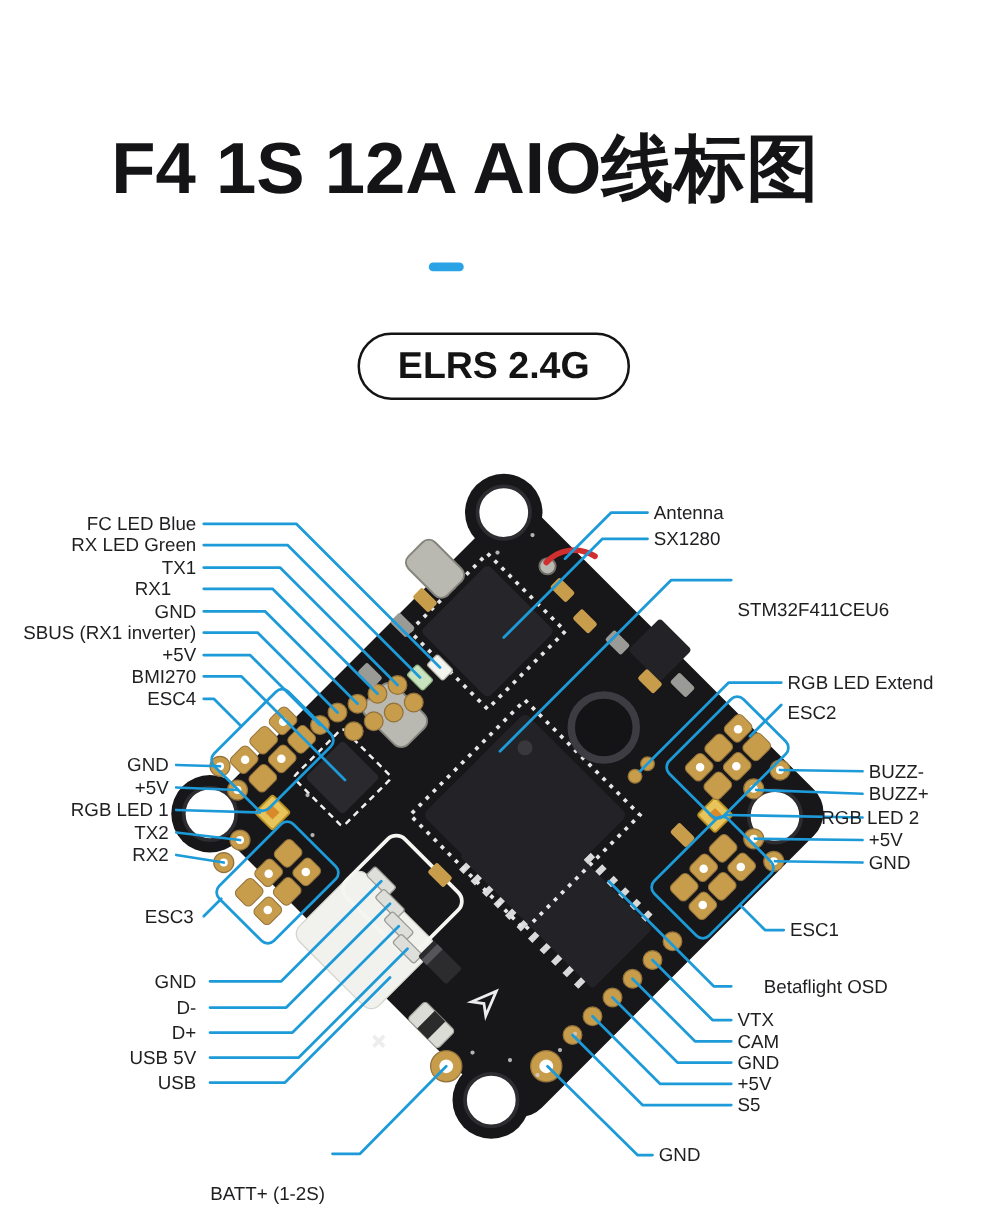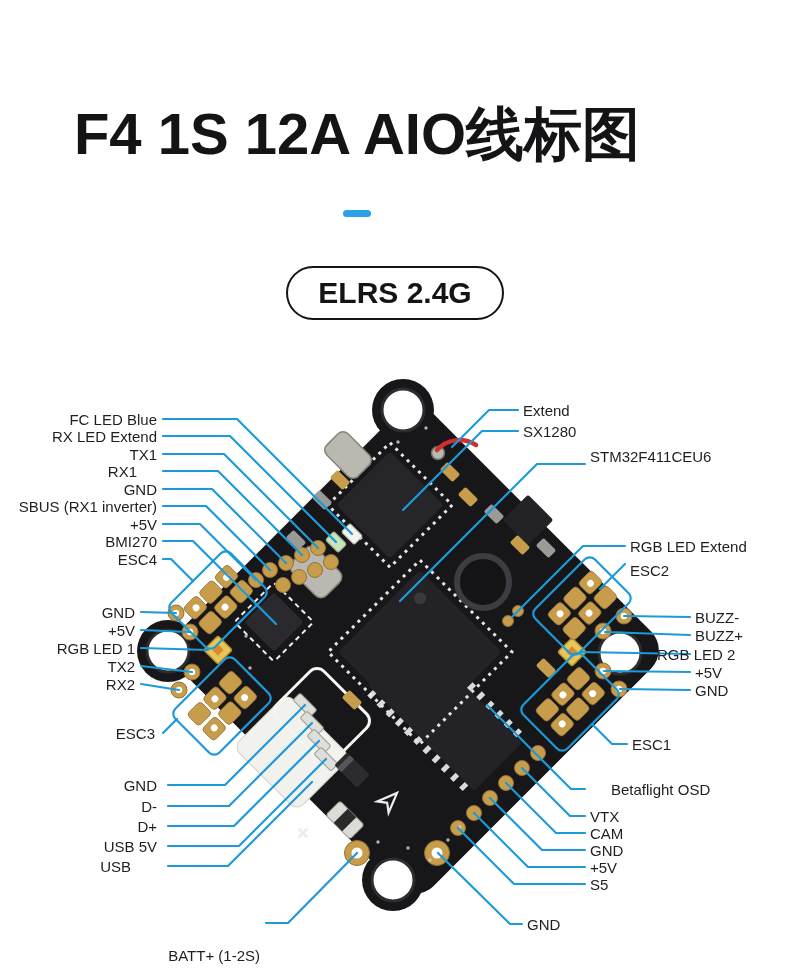--- a/index.html
+++ b/index.html
@@ -1,19 +1,19 @@
 <!DOCTYPE html>
 <html><head>
 <meta charset="utf-8">
 <style>
   html,body{margin:0;padding:0;background:#fff;}
   .canvas{position:relative;width:790px;height:977px;background:#ffffff;overflow:hidden;
           font-family:"Liberation Sans",sans-serif;}
   .title{position:absolute;left:0;top:96px;width:714px;text-align:center;
-         font-size:58px;font-weight:700;color:#141416;letter-spacing:0;white-space:nowrap;z-index:3;}
+         font-size:58px;font-weight:700;color:#141416;letter-spacing:0;white-space:nowrap;z-index:3;padding-left:15px;}
   .dash{position:absolute;left:343px;top:210px;width:28px;height:7px;border-radius:3.5px;z-index:3;}
   .pill{position:absolute;left:0;top:266px;width:790px;text-align:center;z-index:3;}
   .pill span{display:inline-block;border:2px solid #141414;border-radius:30px;
              padding:8px 30px;font-size:30px;font-weight:600;color:#141414;white-space:nowrap;text-align:center;}
   .lab{position:absolute;font-size:15px;line-height:17px;font-weight:500;color:#1f1f22;
        white-space:nowrap;z-index:3;}
   svg.fig{position:absolute;left:0;top:0;z-index:1;}
 </style>
 </head>
 <body>
@@ -312,44 +312,44 @@
       <polyline points="585,816 570,816 522,768"></polyline>
       <polyline points="585,833 556,833 506,783"></polyline>
       <polyline points="585,850 542,850 490,798"></polyline>
       <polyline points="585,867 528,867 474,813"></polyline>
       <polyline points="585,884 514,884 458,828"></polyline>
       <polyline points="522,924 510,924 438,853"></polyline>
     </g>
   </svg>
 
   <div class="lab" style="right:633px;top:411px">FC LED Blue</div>
-  <div class="lab" style="right:633px;top:428px">RX LED Extend</div>
+  <div class="lab" style="right:633px;top:428px">RX LED Green</div>
   <div class="lab" style="right:633px;top:446px">TX1</div>
   <div class="lab" style="right:653px;top:463px">RX1</div>
   <div class="lab" style="right:633px;top:481px">GND</div>
   <div class="lab" style="right:633px;top:498px">SBUS (RX1 inverter)</div>
   <div class="lab" style="right:633px;top:516px">+5V</div>
   <div class="lab" style="right:633px;top:533px">BMI270</div>
   <div class="lab" style="right:633px;top:551px">ESC4</div>
   <div class="lab" style="right:655px;top:604px">GND</div>
   <div class="lab" style="right:655px;top:622px">+5V</div>
   <div class="lab" style="right:655px;top:640px">RGB LED 1</div>
   <div class="lab" style="right:655px;top:658px">TX2</div>
   <div class="lab" style="right:655px;top:676px">RX2</div>
   <div class="lab" style="right:635px;top:725px">ESC3</div>
   <div class="lab" style="right:633px;top:777px">GND</div>
   <div class="lab" style="right:633px;top:798px">D-</div>
   <div class="lab" style="right:633px;top:818px">D+</div>
   <div class="lab" style="right:633px;top:838px">USB 5V</div>
-  <div class="lab" style="right:659px;top:858px">USB</div>
+  <div class="lab" style="right:633px;top:858px">USB</div>
   <div class="lab" style="right:530px;top:947px">BATT+ (1-2S)</div>
 
-  <div class="lab" style="left:523px;top:402px">Extend</div>
+  <div class="lab" style="left:523px;top:402px">Antenna</div>
   <div class="lab" style="left:523px;top:423px">SX1280</div>
-  <div class="lab" style="left:590px;top:448px">STM32F411CEU6</div>
+  <div class="lab" style="left:590px;top:480px">STM32F411CEU6</div>
   <div class="lab" style="left:630px;top:538px">RGB LED Extend</div>
   <div class="lab" style="left:630px;top:562px">ESC2</div>
   <div class="lab" style="left:695px;top:609px">BUZZ-</div>
   <div class="lab" style="left:695px;top:627px">BUZZ+</div>
   <div class="lab" style="left:657px;top:646px">RGB LED 2</div>
   <div class="lab" style="left:695px;top:664px">+5V</div>
   <div class="lab" style="left:695px;top:682px">GND</div>
   <div class="lab" style="left:632px;top:736px">ESC1</div>
   <div class="lab" style="left:611px;top:781px">Betaflight OSD</div>
   <div class="lab" style="left:590px;top:808px">VTX</div>

